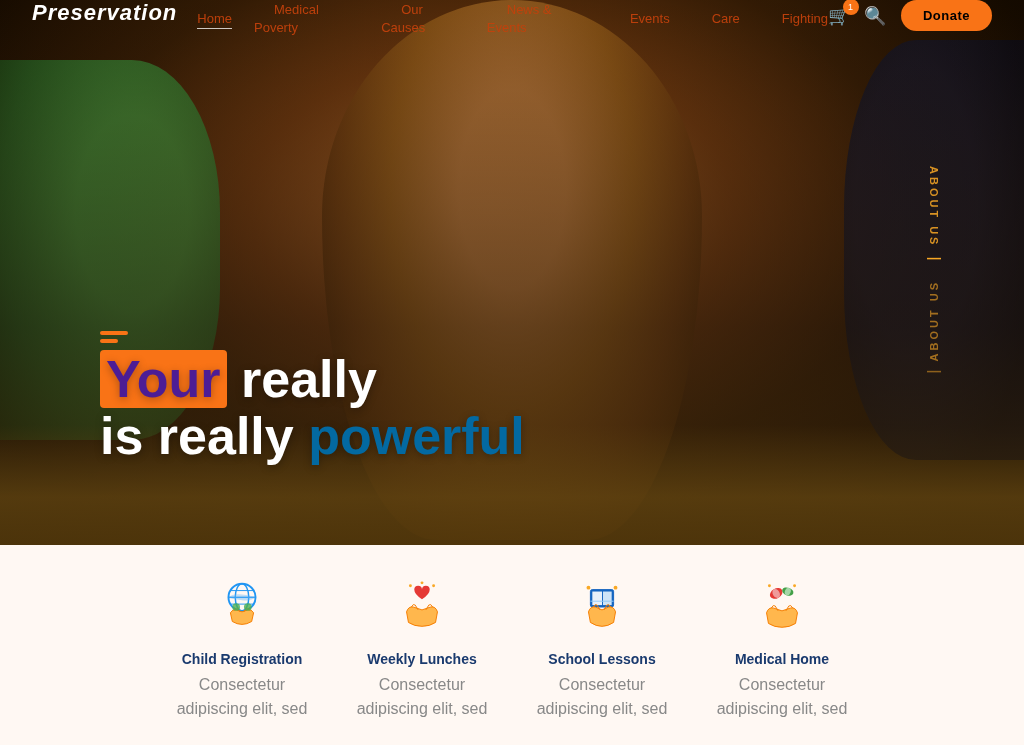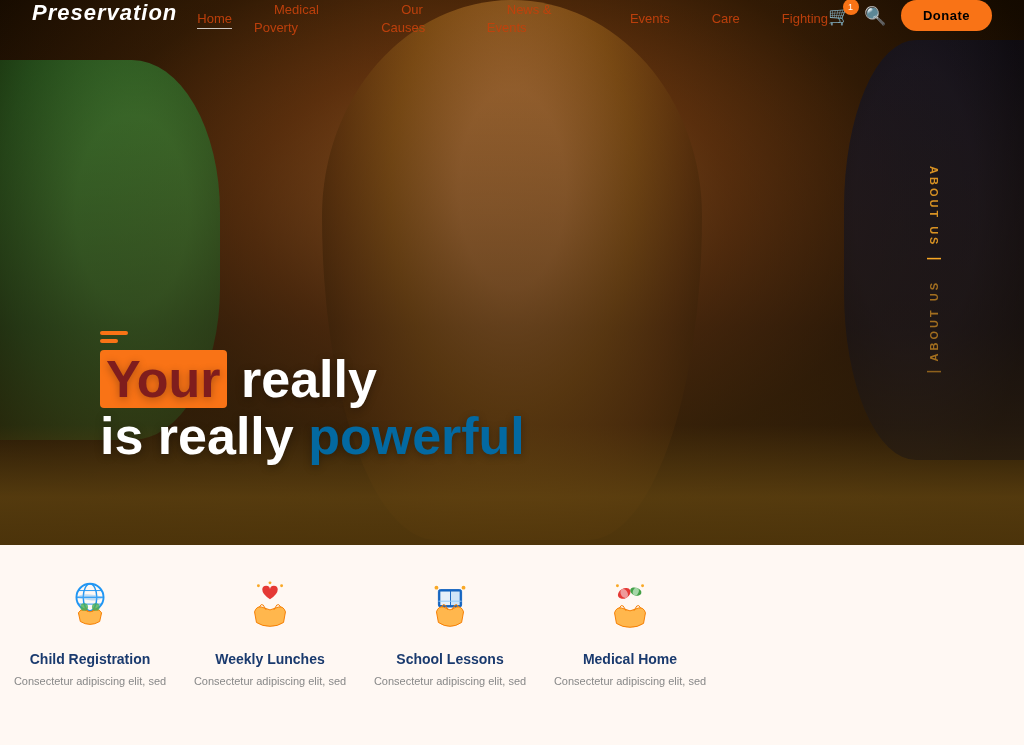--- a/index.html
+++ b/index.html
@@ -179,21 +179,21 @@
 
     .hero-title {
       font-size: 52px;
       font-weight: 800;
       line-height: 1.1;
       color: #fff;
       text-shadow: 0 2px 8px rgba(0,0,0,0.3);
     }
     .hero-title .highlight-orange {
       background: #f97316;
-      color: #7f1d1d;
+      color: #4c1d95;
       padding: 0 6px;
       border-radius: 4px;
     }
     .hero-title .highlight-yellow {
       color: #0369a1;
     }
 
     
     .about-rotate {
       position: absolute;
@@ -226,20 +226,21 @@
       font-weight: 700;
     }
 
     
     .bottom-section {
       width: 100%;
       height: 200px;
       background: #fff8f3;
       display: flex;
       align-items: flex-start;
+      justify-content: center;
       padding-top: 30px;
       gap: 0;
     }
     .service-card {
       display: flex;
       flex-direction: column;
       align-items: center;
       width: 180px;
       padding: 0 10px;
     }
@@ -253,21 +254,21 @@
       font-size: 36px;
     }
     .service-title {
       font-size: 14px;
       font-weight: 700;
       color: #1a3a6e;
       margin-bottom: 6px;
       text-align: center;
     }
     .service-desc {
-      font-size: 11px;
+      font-size: 16px;
       color: #888;
       text-align: center;
       line-height: 1.5;
     }
 
     
     .svg-icon { width: 58px; height: 58px; }
 
     
     .nav-links li:first-child a {

